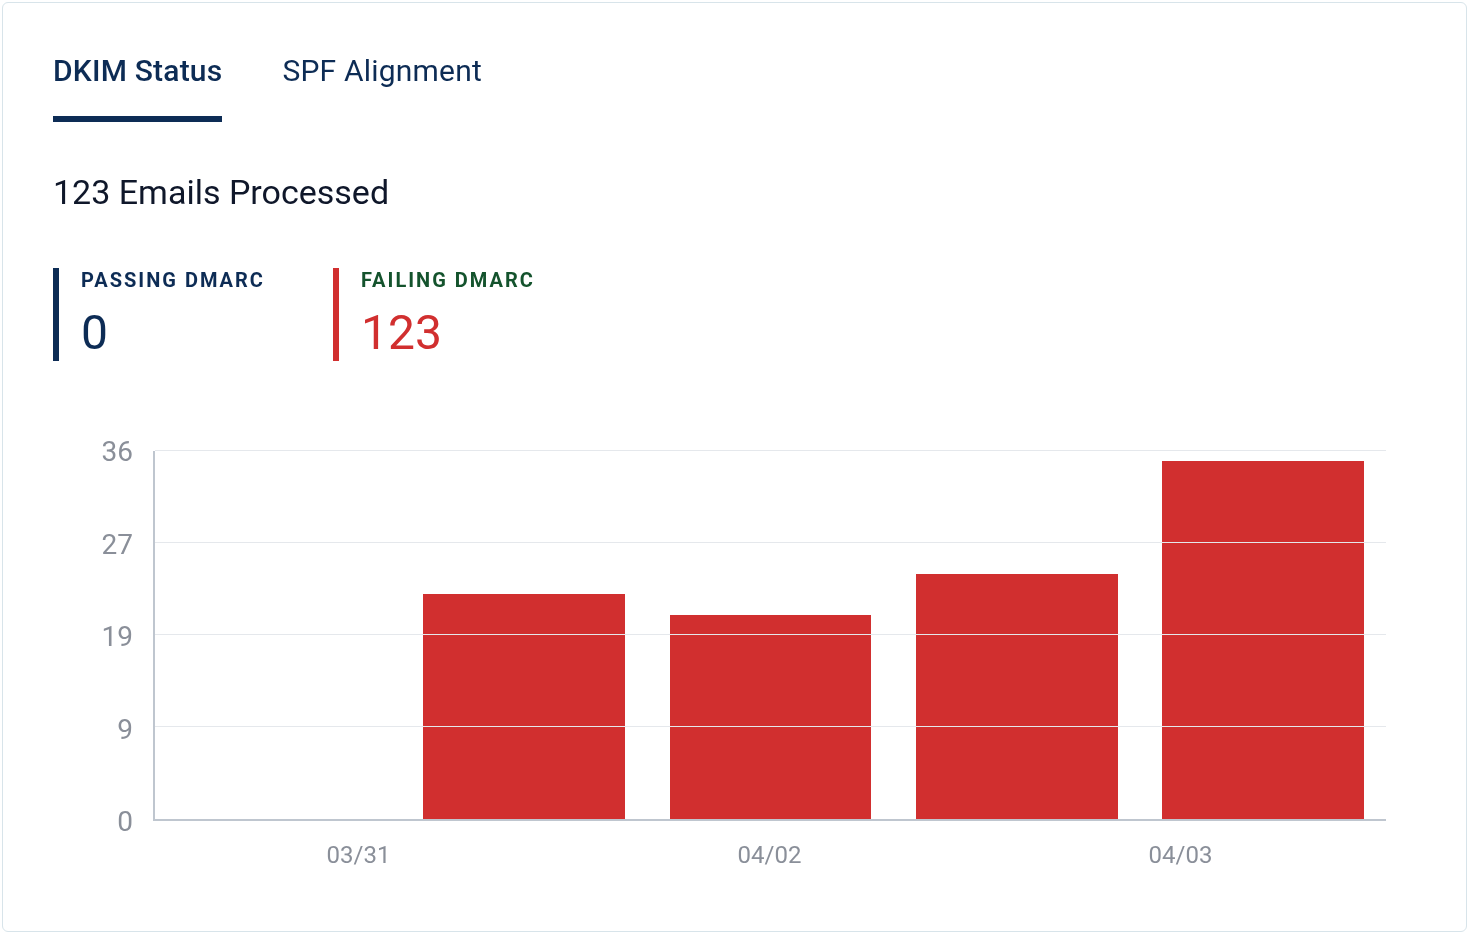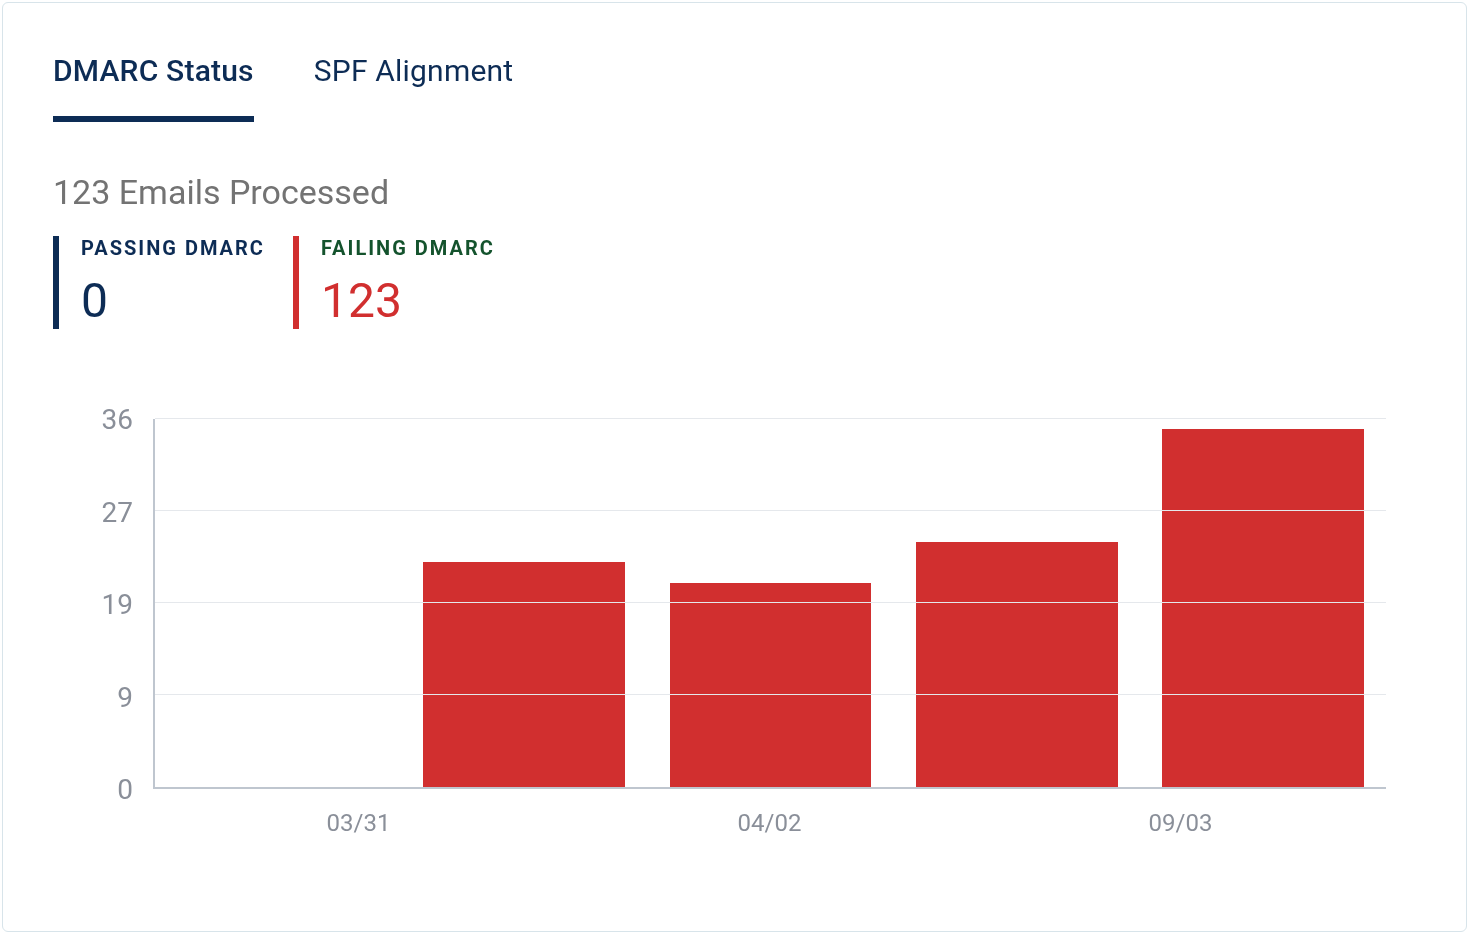--- a/index.html
+++ b/index.html
@@ -29,27 +29,27 @@
     padding: 0 0 28px 0;
     cursor: pointer;
     letter-spacing: 0.2px;
   }
   .tab.active {
     border-bottom: 6px solid #0d2c55;
     font-weight: 500;
   }
   .summary-title {
     font-size: 34px;
-    color: #737373;
+    color: #0f172a;
     font-weight: 400;
-    margin-bottom: 24px;
+    margin-bottom: 56px;
   }
   .stats-row {
     display: flex;
-    gap: 28px;
+    gap: 68px;
     margin-bottom: 90px;
   }
   .stat {
     padding-left: 22px;
   }
   .stat.passing { border-left: 6px solid #0d2c55; }
   .stat.failing { border-left: 6px solid #d12f2f; }
   .stat-label {
     font-size: 20px;
     font-weight: 700;
@@ -126,21 +126,21 @@
     color: #8a8f99;
     padding-top: 18px;
   }
 </style>
 </head>
 <body>
 
 <div class="card">
 
   <div class="tabs">
-    <div class="tab active">DMARC Status</div>
+    <div class="tab active">DKIM Status</div>
     <div class="tab">SPF Alignment</div>
   </div>
 
   <div class="summary-title">123 Emails Processed</div>
 
   <div class="stats-row">
     <div class="stat passing">
       <div class="stat-label">PASSING DMARC</div>
       <div class="stat-value">0</div>
     </div>
@@ -175,17 +175,17 @@
           </div>
         </div>
     <div class="grid-line" style="bottom: 25%;"></div>
         <div class="grid-line" style="bottom: 50%;"></div>
         <div class="grid-line" style="bottom: 75%;"></div>
         <div class="grid-line" style="bottom: 100%;"></div>
       </div>
     <div class="x-axis" id="x-axis">
         <div class="x-tick">03/31</div>
         <div class="x-tick">04/02</div>
-        <div class="x-tick">09/03</div>
+        <div class="x-tick">04/03</div>
       </div>
   </div>
 
 </div>
 
 </body></html>

